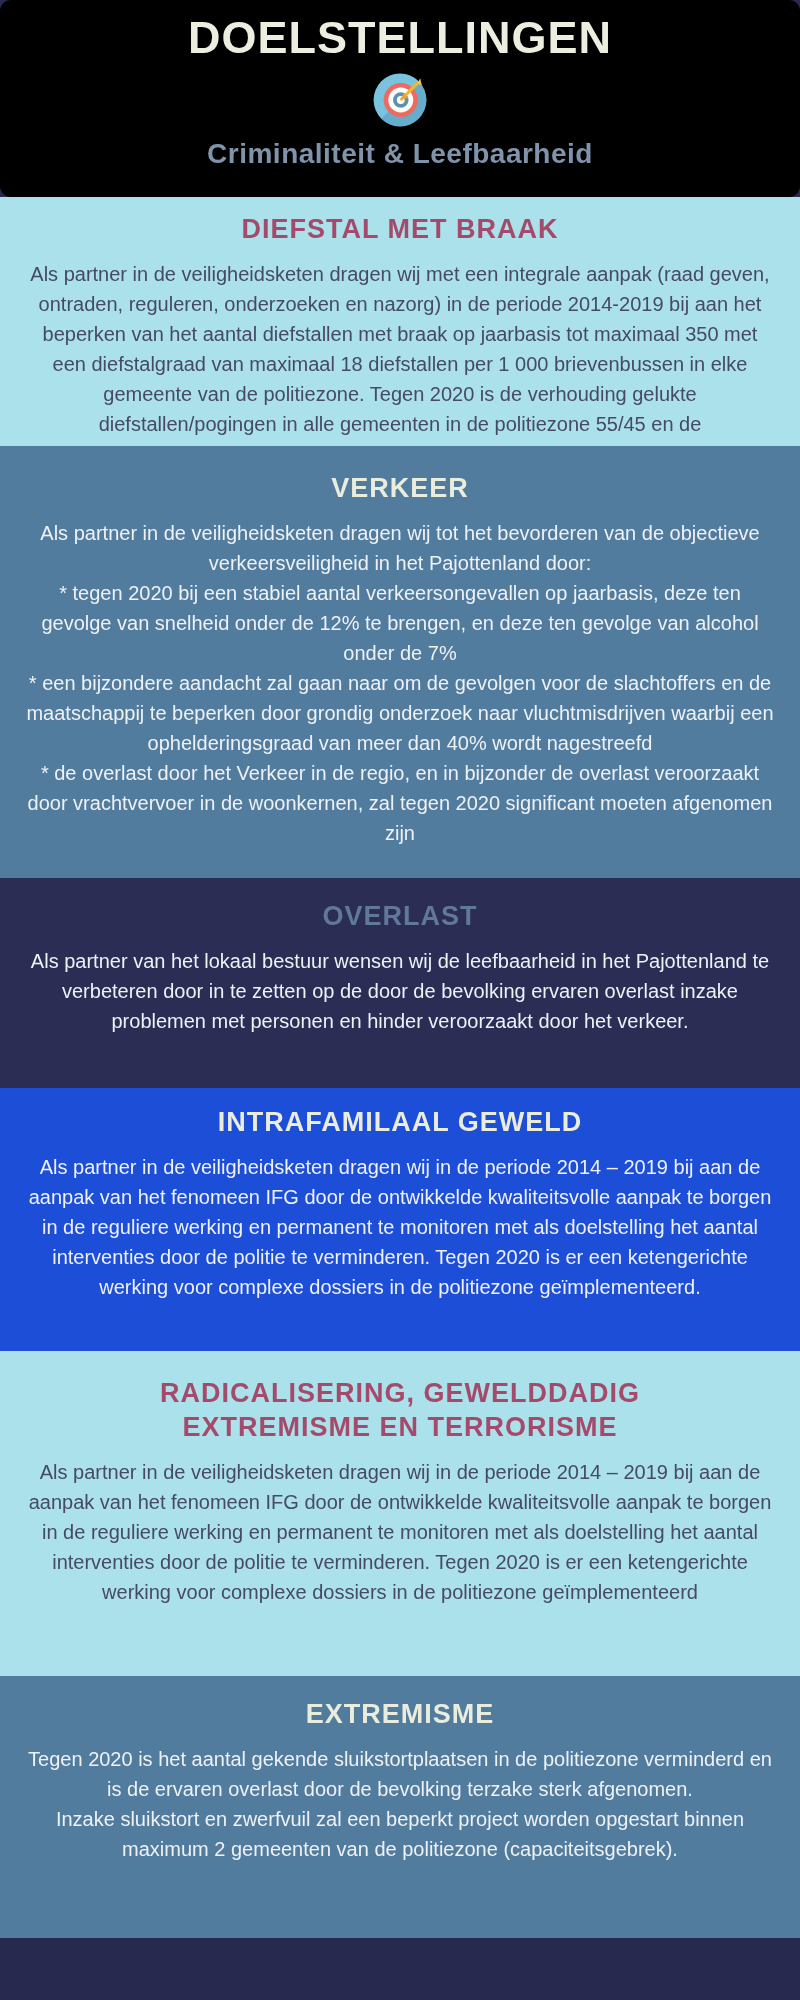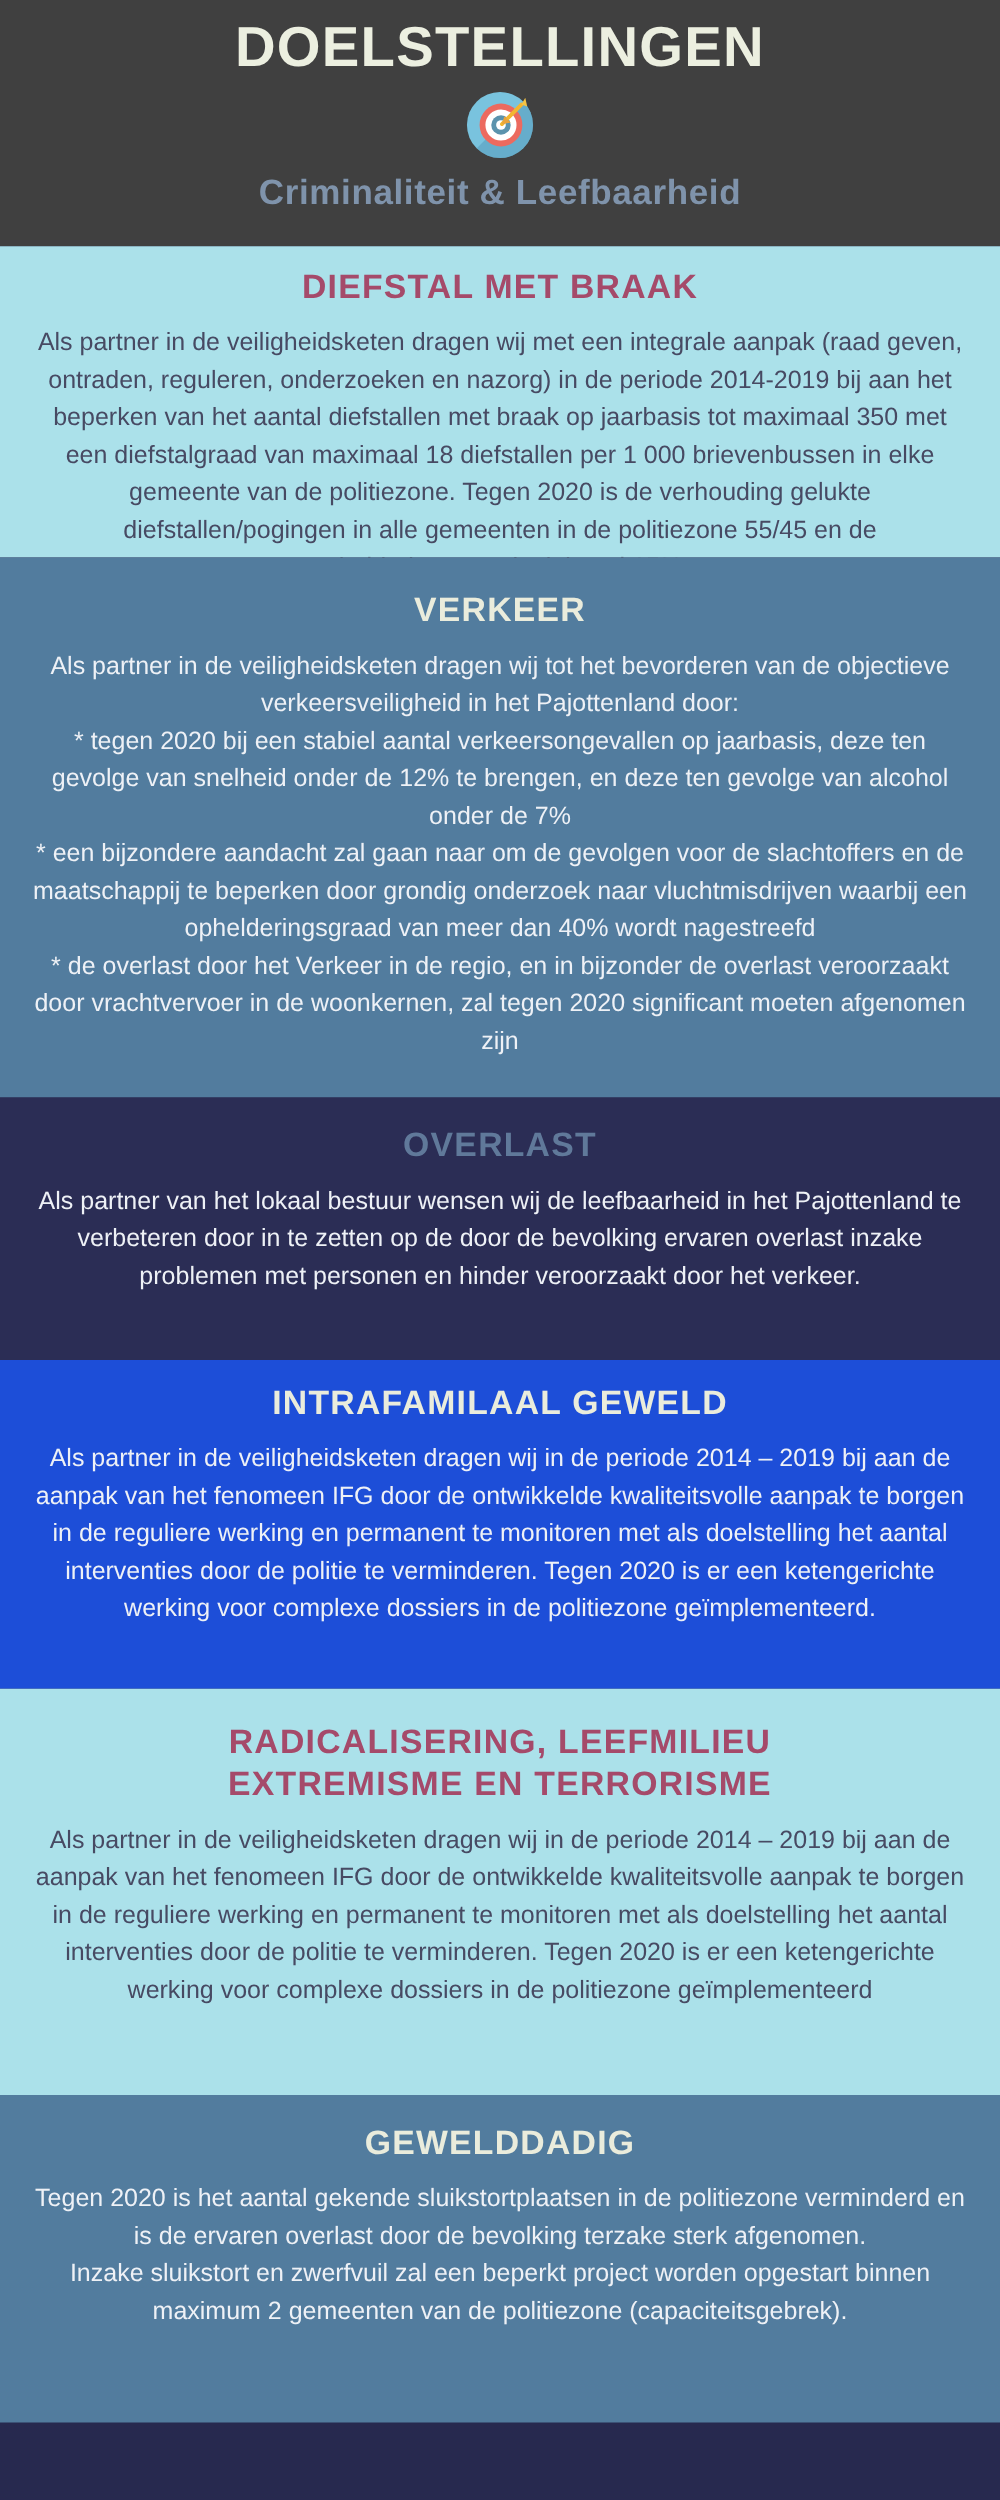--- a/index.html
+++ b/index.html
@@ -13,21 +13,21 @@
   .section {
     width: 100%;
     box-sizing: border-box;
     display: flex;
     flex-direction: column;
     align-items: center;
     text-align: center;
     overflow: hidden;
   }
   
-  .header { height: 197px; background: #404040; padding-top: 12px; }
+  .header { height: 197px; background: #000000; padding-top: 12px; border-radius: 11px; }
   .title {
     font-size: 45px;
     font-weight: bold;
     color: #ecefe0;
     letter-spacing: 1px;
     line-height: 1.15;
   }
   .icon-wrap { margin-top: 8px; height: 56px; }
   .subtitle {
     margin-top: 10px;
@@ -114,22 +114,22 @@
   <div class="sec-heading h-bluegray">OVERLAST</div>
   <div class="sec-body b-light">Als partner van het lokaal bestuur wensen wij de leefbaarheid in het Pajottenland te verbeteren door in te zetten op de door de bevolking ervaren overlast inzake problemen met personen en hinder veroorzaakt door het verkeer.</div>
 </div>
 
 <div class="section theme-purple s-ifg">
   <div class="sec-heading h-cream">INTRAFAMILAAL GEWELD</div>
   <div class="sec-body b-light">Als partner in de veiligheidsketen dragen wij in de periode 2014 – 2019 bij aan de aanpak van het fenomeen IFG door de ontwikkelde kwaliteitsvolle aanpak te borgen in de reguliere werking en permanent te monitoren met als doelstelling het aantal interventies door de politie te verminderen. Tegen 2020 is er een ketengerichte werking voor complexe dossiers in de politiezone geïmplementeerd.</div>
 </div>
 
 <div class="section theme-cyan s-radical">
-  <div class="sec-heading h-pink">RADICALISERING, LEEFMILIEU
+  <div class="sec-heading h-pink">RADICALISERING, GEWELDDADIG
 EXTREMISME EN TERRORISME</div>
   <div class="sec-body b-dark">Als partner in de veiligheidsketen dragen wij in de periode 2014 – 2019 bij aan de aanpak van het fenomeen IFG door de ontwikkelde kwaliteitsvolle aanpak te borgen in de reguliere werking en permanent te monitoren met als doelstelling het aantal interventies door de politie te verminderen. Tegen 2020 is er een ketengerichte werking voor complexe dossiers in de politiezone geïmplementeerd</div>
 </div>
 
 <div class="section theme-blue s-leefmilieu">
-  <div class="sec-heading h-cream">GEWELDDADIG</div>
+  <div class="sec-heading h-cream">EXTREMISME</div>
   <div class="sec-body b-light">Tegen 2020 is het aantal gekende sluikstortplaatsen in de politiezone verminderd en is de ervaren overlast door de bevolking terzake sterk afgenomen.
 Inzake sluikstort en zwerfvuil zal een beperkt project worden opgestart binnen maximum 2 gemeenten van de politiezone (capaciteitsgebrek).</div>
 </div>
 
 </body></html>

